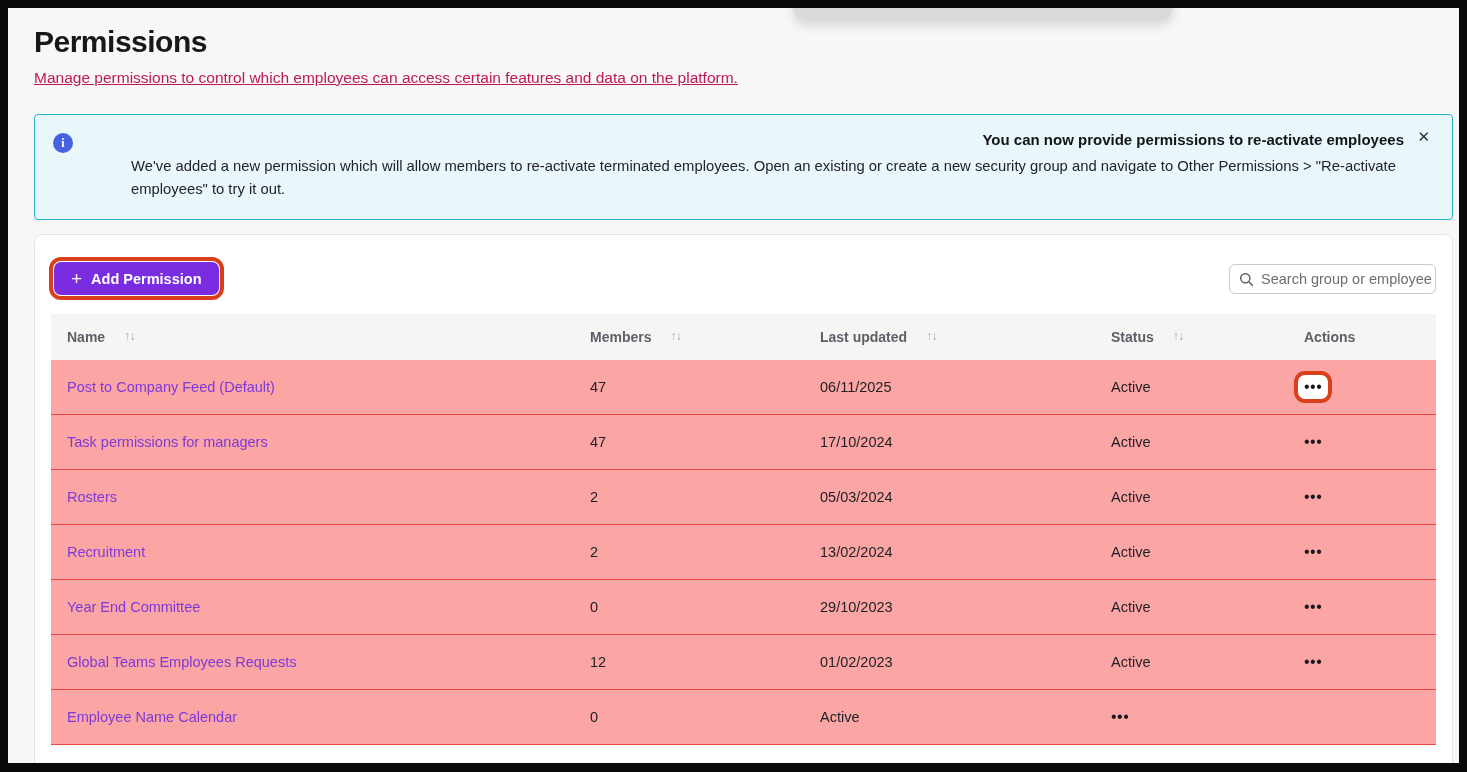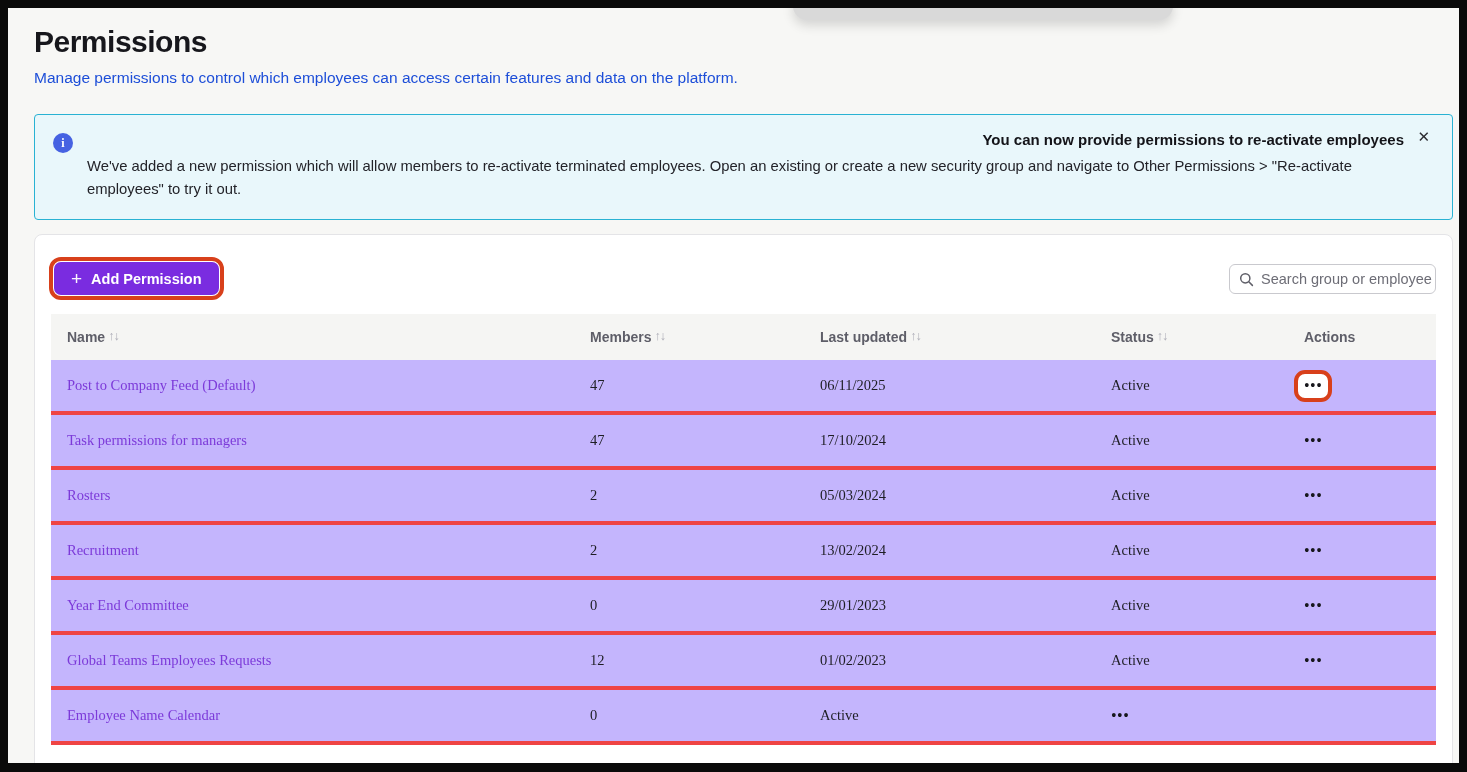--- a/index.html
+++ b/index.html
@@ -31,21 +31,22 @@
 
   h1.page-title {
     margin: 16px 26px 0;
     font-size: 30px; line-height: 36px;
     font-weight: 700; letter-spacing: -0.5px;
     color: #17171c;
   }
   .subtitle {
     margin: 7px 26px 0;
     font-size: 15.5px; line-height: 21px;
-    color: #1d4ed8;
+    color: #be185d;
+    text-decoration: underline;
   }
 
   .banner {
     position: relative;
     margin: 26px 6px 0 26px;
     background: var(--banner-bg, #e9f7fb);
     border: 1px solid var(--banner-border, #29b2d3);
     border-radius: 4px;
     display: flex; gap: 14px;
     padding: 16px 48px 18px 18px;
@@ -55,21 +56,21 @@
     width: 20px; height: 20px;
     border-radius: 50%;
     background: var(--info-icon, #4662e2);
     color: #fff;
     font-size: 12px; font-weight: 700;
     display: flex; align-items: center; justify-content: center;
     margin-top: 2px;
     font-family: "Liberation Serif", serif;
   }
   .banner-title { font-size: 15px; font-weight: 700; color: #141419; margin-bottom: 7px; text-align: right; }
-  .banner-body  { font-size: 14.8px; color: #232329; line-height: 23px; }
+  .banner-body  { font-size: 14.8px; color: #232329; line-height: 23px; margin-left: 44px; }
   .banner-close {
     position: absolute; top: 10px; right: 18px;
     background: none; border: none;
     font-size: 15px; color: #2c2c31;
     padding: 4px; cursor: pointer; line-height: 1;
     font-family: inherit;
   }
 
   .card {
     position: relative;
@@ -120,28 +121,28 @@
     display: grid;
     grid-template-columns: 523px 230px 291px 193px 1fr;
     align-items: center;
     padding-left: 16px;
   }
   .thead {
     height: 46px;
     background: #f5f5f3;
     font-size: 14px; font-weight: 700; color: #5e5e68;
   }
-  .th { display: flex; align-items: flex-start; gap: 3px; }
+  .th { display: flex; align-items: flex-start; gap: 19px; }
   .sort { font-size: 12.5px; color: #aeaeb8; font-weight: 400; letter-spacing: -1px; }
 
   .trow {
     height: 55px;
-    border-bottom: 4px solid #ef4444;
-    background: #c4b5fd;
-    font-size: 14.5px; color: #1e1e24; font-family: Liberation Serif, serif;
+    border-bottom: 1px solid #ef4444;
+    background: #fca5a5;
+    font-size: 14.5px; color: #1e1e24;
   }
   .name-link { color: var(--link, #7c3ad9); text-decoration: none; cursor: pointer; }
   .actions { display: flex; align-items: center; }
   .more {
     background: none; border: none; padding: 0;
     font-size: 16px; letter-spacing: .5px; line-height: 1;
     color: #17171c; cursor: pointer; font-family: inherit;
   }
   .more-ring {
     display: inline-flex; align-items: center; justify-content: center;
@@ -253,21 +254,21 @@
           <div>13/02/2024</div>
           <div>Active</div>
           <div class="actions">
             <button class="more">•••</button>
           </div>
         </div>
 
         <div class="trow">
           <a class="name-link">Year End Committee</a>
           <div>0</div>
-          <div>29/01/2023</div>
+          <div>29/10/2023</div>
           <div>Active</div>
           <div class="actions">
             <button class="more">•••</button>
           </div>
         </div>
 
         <div class="trow">
           <a class="name-link">Global Teams Employees Requests</a>
           <div>12</div>
           <div>01/02/2023</div>

